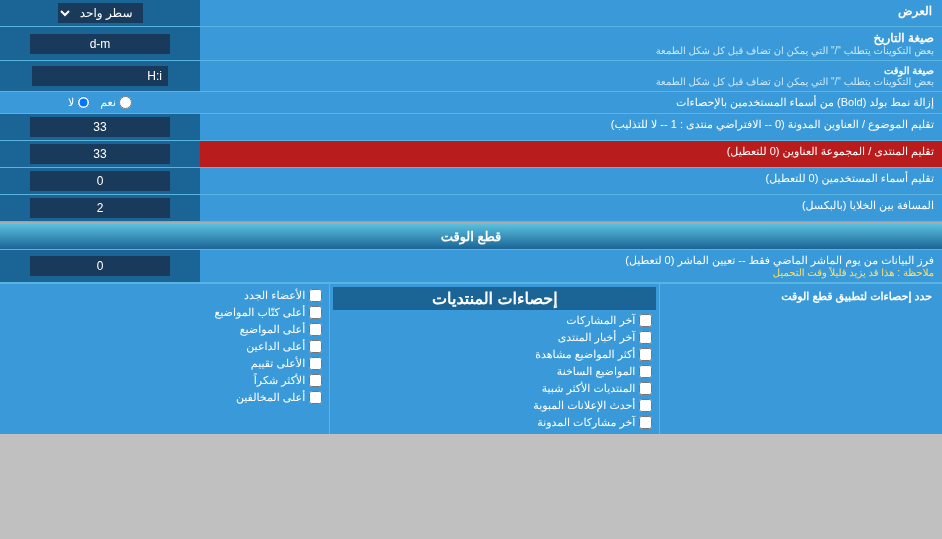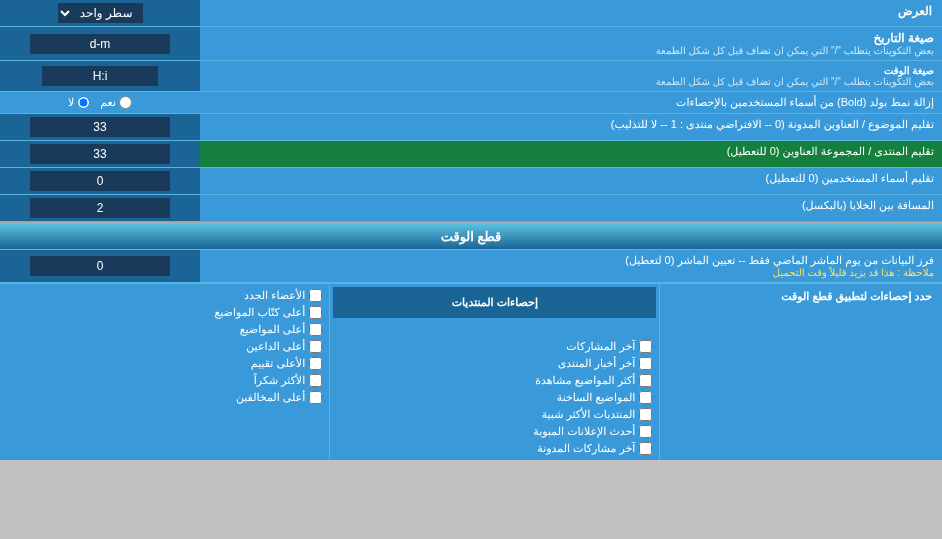--- a/index.html
+++ b/index.html
@@ -45,21 +45,21 @@
       <input type="text" value="d-m" style="background: rgb(26, 58, 92); color: rgb(255, 255, 255); border: none; padding: 3px 21px; text-align: center; font-size: 12px; width: 140px; direction: ltr;">
     </div>
   </div>
 
   <div style="display:flex; width:100%; border-bottom:1px solid #5ab4e0;">
     <div style="background:#3a9ad9; color:#fff; text-align:right; padding:4px 8px; font-size:11px; flex:1;">
       <div style="font-weight:bold; font-size:10px;">صيغة الوقت</div>
       <div style="font-size:10px; color:#cce8f8;">بعض التكوينات يتطلب "/" التي يمكن ان تضاف قبل كل شكل الطمعة</div>
     </div>
     <div style="background:#1a6496; text-align:center; padding:3px 6px; min-width:200px; display:flex; align-items:center; justify-content:center;">
-      <input type="text" value="H:i" style="background: rgb(26, 58, 92); color: rgb(255, 255, 255); border: none; padding: 3px 6px; text-align: center; font-size: 12px; width: 116px; direction: ltr;">
+      <input type="text" value="H:i" style="background: rgb(26, 58, 92); color: rgb(255, 255, 255); border: none; padding: 3px 6px; text-align: right; font-size: 12px; width: 136px; direction: ltr;">
     </div>
   </div>
 
   <div style="display:flex; width:100%; border-bottom:1px solid #5ab4e0;">
     <div style="background:#3a9ad9; color:#fff; text-align:right; padding:4px 8px; font-size:11px; flex:1;">إزالة نمط بولد (Bold) من أسماء المستخدمين بالإحصاءات</div>
     <div style="background:#3a9ad9; text-align:center; padding:3px 6px; min-width:200px; display:flex; align-items:center; justify-content:center; gap:10px; direction:rtl;">
       <label style="color:#fff; font-size:11px; display:flex; align-items:center; gap:3px;">
         <input type="radio" name="bold_remove" value="yes" style=""> 
           <span>نعم</span>
       </label>
@@ -71,21 +71,21 @@
   </div>
 
   <div style="display:flex; width:100%; border-bottom:1px solid #5ab4e0;">
     <div style="background:#3a9ad9; color:#fff; text-align:right; padding:4px 8px; font-size:11px; flex:1;">تقليم الموضوع / العناوين المدونة (0 -- الافتراضي منتدى : 1 -- لا للتذليب)</div>
     <div style="background:#1a6496; text-align:center; padding:3px 6px; min-width:200px; display:flex; align-items:center; justify-content:center;">
       <input type="text" value="33" style="background: rgb(26, 58, 92); color: rgb(255, 255, 255); border: none; padding: 3px 6px; text-align: center; font-size: 12px; width: 140px; direction: ltr;">
     </div>
   </div>
 
   <div style="display:flex; width:100%; border-bottom:1px solid #5ab4e0;">
-    <div style="background:#15803d; color:#fff; text-align:right; padding:4px 8px; font-size:11px; flex:1;">تقليم المنتدى / المجموعة العناوين (0 للتعطيل)</div>
+    <div style="background:#b91c1c; color:#fff; text-align:right; padding:4px 8px; font-size:11px; flex:1;">تقليم المنتدى / المجموعة العناوين (0 للتعطيل)</div>
     <div style="background:#1a6496; text-align:center; padding:3px 6px; min-width:200px; display:flex; align-items:center; justify-content:center;">
       <input type="text" value="33" style="background: rgb(26, 58, 92); color: rgb(255, 255, 255); border: none; padding: 3px 6px; text-align: center; font-size: 12px; width: 140px; direction: ltr;">
     </div>
   </div>
 
   <div style="display:flex; width:100%; border-bottom:1px solid #5ab4e0;">
     <div style="background:#3a9ad9; color:#fff; text-align:right; padding:4px 8px; font-size:11px; flex:1;">تقليم أسماء المستخدمين (0 للتعطيل)</div>
     <div style="background:#1a6496; text-align:center; padding:3px 6px; min-width:200px; display:flex; align-items:center; justify-content:center;">
       <input type="text" value="0" style="background: rgb(26, 58, 92); color: rgb(255, 255, 255); border: none; padding: 3px 6px; text-align: center; font-size: 12px; width: 140px; direction: ltr;">
     </div>
@@ -108,21 +108,21 @@
     <div style="background:#1a6496; text-align:center; padding:3px 6px; min-width:200px; display:flex; align-items:center; justify-content:center;">
       <input type="text" value="0" style="background: rgb(26, 58, 92); color: rgb(255, 255, 255); border: none; padding: 3px 6px; text-align: center; font-size: 12px; width: 140px; direction: ltr;">
     </div>
   </div>
 
   <div style="background:#3a9ad9; display:flex; width:100%; border-top:1px solid #5ab4e0;">
 
     <div style="background:#3a9ad9; color:#fff; text-align:right; padding:6px 10px; width:30%; font-size:11px; font-weight:bold; border-left:1px solid #5ab4e0;">حدد إحصاءات لتطبيق قطع الوقت</div>
 
     <div style="flex:1; padding:3px; border-left:1px solid #5ab4e0;">
-      <div style="background:#1a6496; color:#fff; text-align:center; padding:9px; font-weight:bold; font-size:11px; margin-bottom:20px;">إحصاءات المنتديات</div>
+      <div style="background:#1a6496; color:#fff; text-align:center; padding:2px; font-weight:bold; font-size:16px; margin-bottom:2px;">إحصاءات المنتديات</div>
       <div class="checkbox-item">
         <input type="checkbox" style=""> 
           <span>آخر المشاركات</span>
       </div>
       <div class="checkbox-item">
         <input type="checkbox" style=""> 
           <span>آخر أخبار المنتدى</span>
       </div>
       <div class="checkbox-item">
         <input type="checkbox" style=""> 

